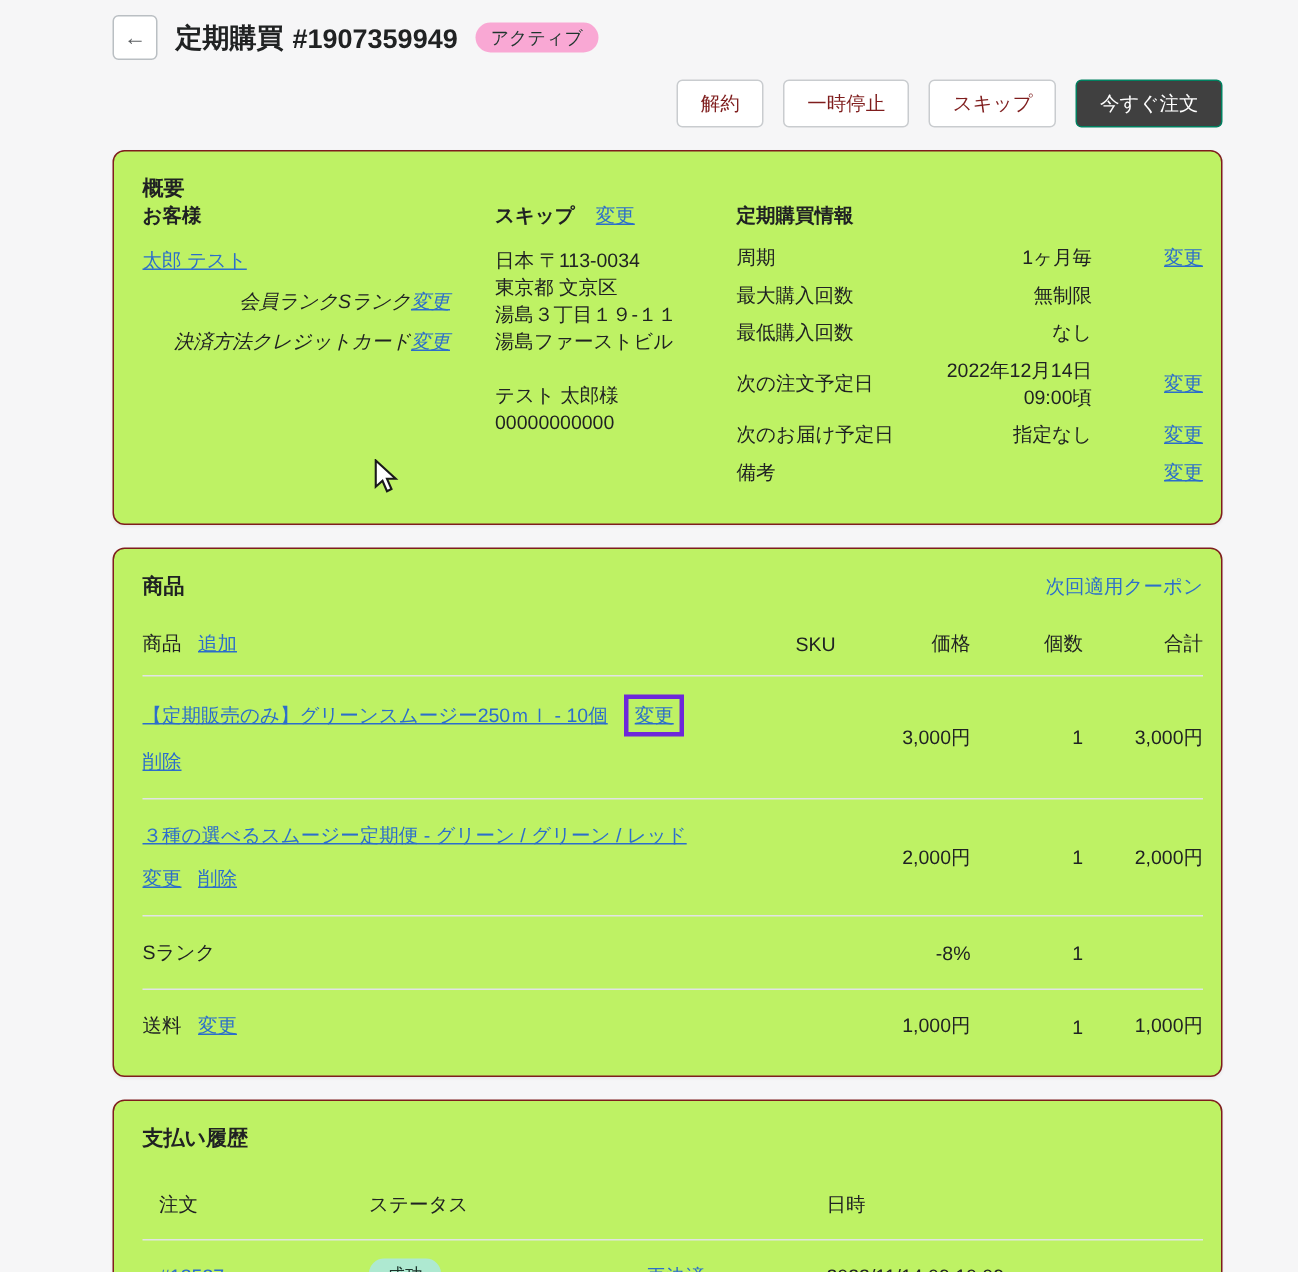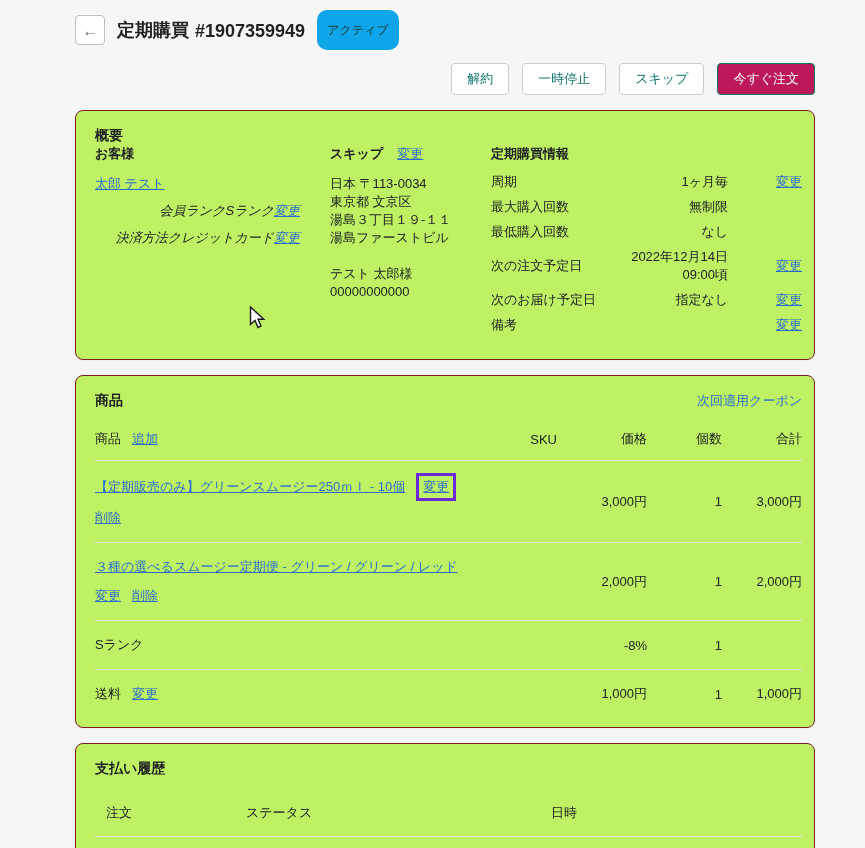--- a/index.html
+++ b/index.html
@@ -16,31 +16,31 @@
 
   
   .topbar { display:flex; align-items:center; gap:12px; }
   .back-btn {
     width:30px; height:30px; background:#fff; border:1px solid #babfc3;
     border-radius:4px; color:#5c5f62; font-size:15px; cursor:pointer;
     display:flex; align-items:center; justify-content:center;
   }
   .page-title { font-size:18px; font-weight:bold; display:flex; gap:6px;align-items:flex-end; }
   .badge {
-    background:#0ea5e9; color:#1c352c; border-radius:10px;
-    padding:13px 10px; font-size:12px; line-height:1.2;
+    background:#f9a8d4; color:#1c352c; border-radius:10px;
+    padding:3px 10px; font-size:12px; line-height:1.2;
   }
 
   
   .actions { display:flex; justify-content:flex-end; gap:13px; margin-top:13px; }
   .btn {
     background:#fff; border:1px solid #c9cccf; border-radius:4px;
-    padding:6px 15px; font-size:13px; color:#0f766e; cursor:pointer;
-  }
-  .btn-primary { background:#be185d; border-color:#008060; color:#fff; }
+    padding:6px 15px; font-size:13px; color:#7f1d1d; cursor:pointer;
+  }
+  .btn-primary { background:#404040; border-color:#008060; color:#fff; }
 
   
   .card {
     background:#bef264; border:1px solid #7f1d1d; border-radius:8px;
     box-shadow:0 1px 2px rgba(0,0,0,.05);
     margin-top:15px; padding:16px 12px 18px 19px;
   }
   .card-title { font-size:14px; font-weight:bold; }
 
   

